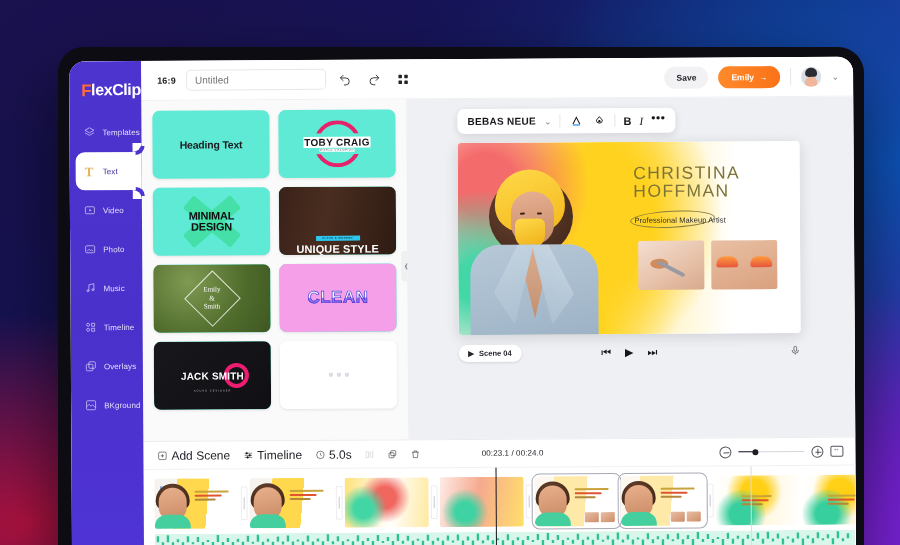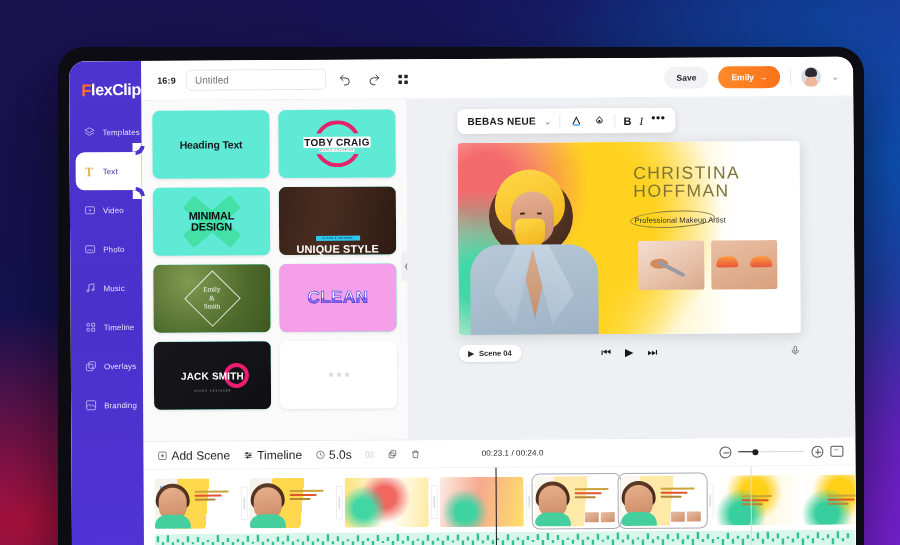--- a/index.html
+++ b/index.html
@@ -380,21 +380,21 @@
           </span>
       <span>Overlays</span>
     </div>
     <div class="nav-item">
       <span class="ico">
             <svg viewBox="0 0 24 24">
               <rect x="3" y="3" width="18" height="18" rx="2"></rect>
               <path d="M3 15l5-5 4 4 3-3 6 6"></path>
             </svg>
           </span>
-      <span>Branding</span>
+      <span>BKground</span>
     </div>
   </div>
 
   <div class="main">
 
     <div class="topbar">
       <span class="ratio">16:9</span>
       <input class="title-input" value="" placeholder="Untitled" style="">
       <span class="tb-icon">
             <svg viewBox="0 0 24 24">

